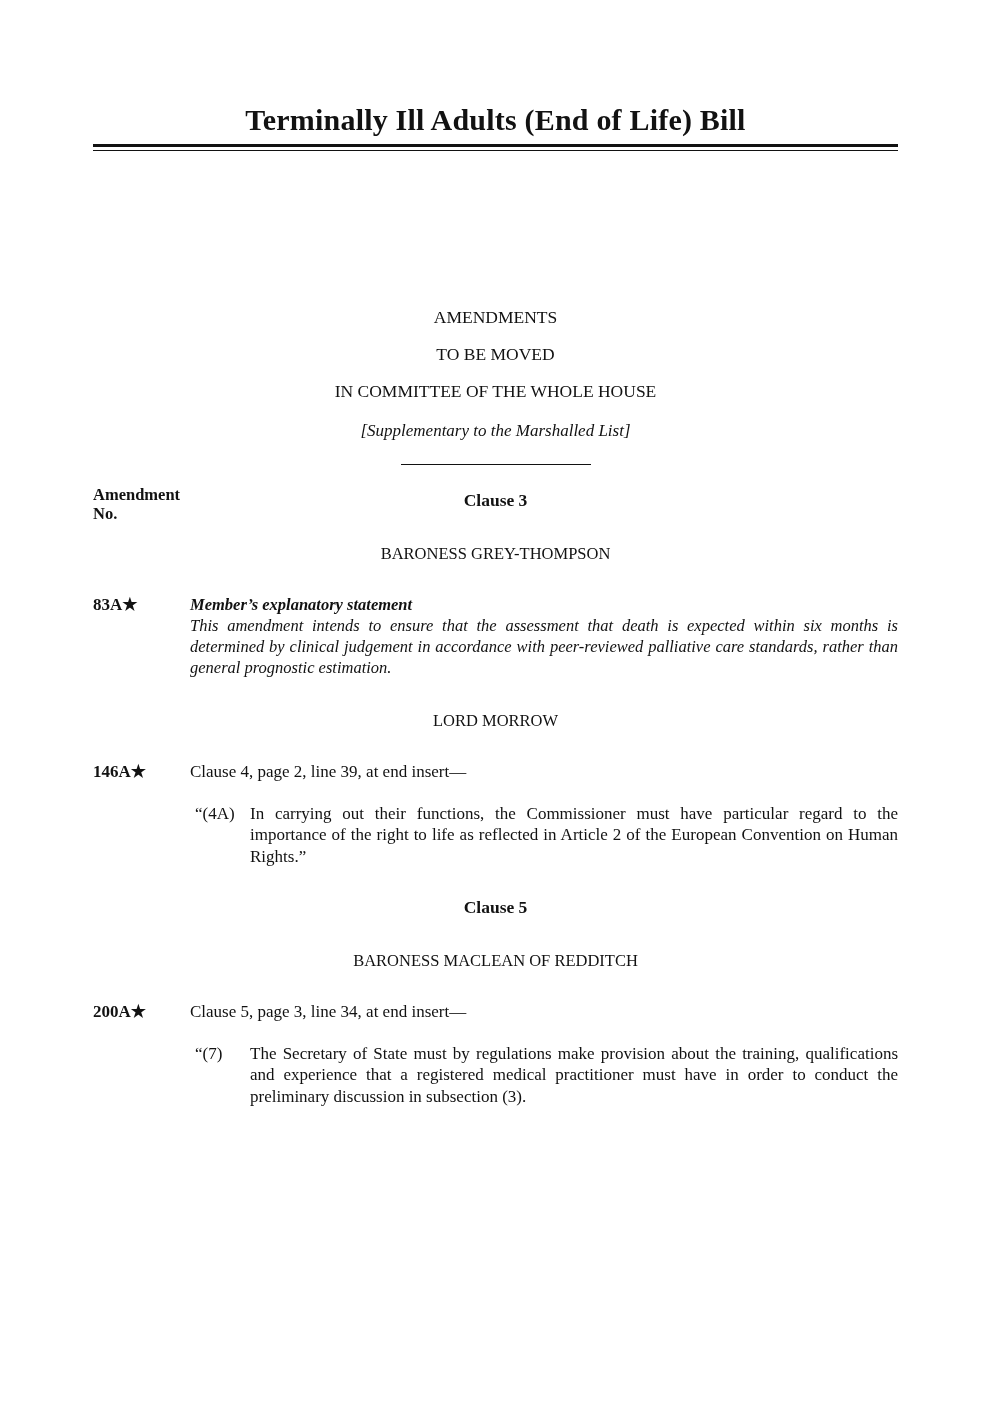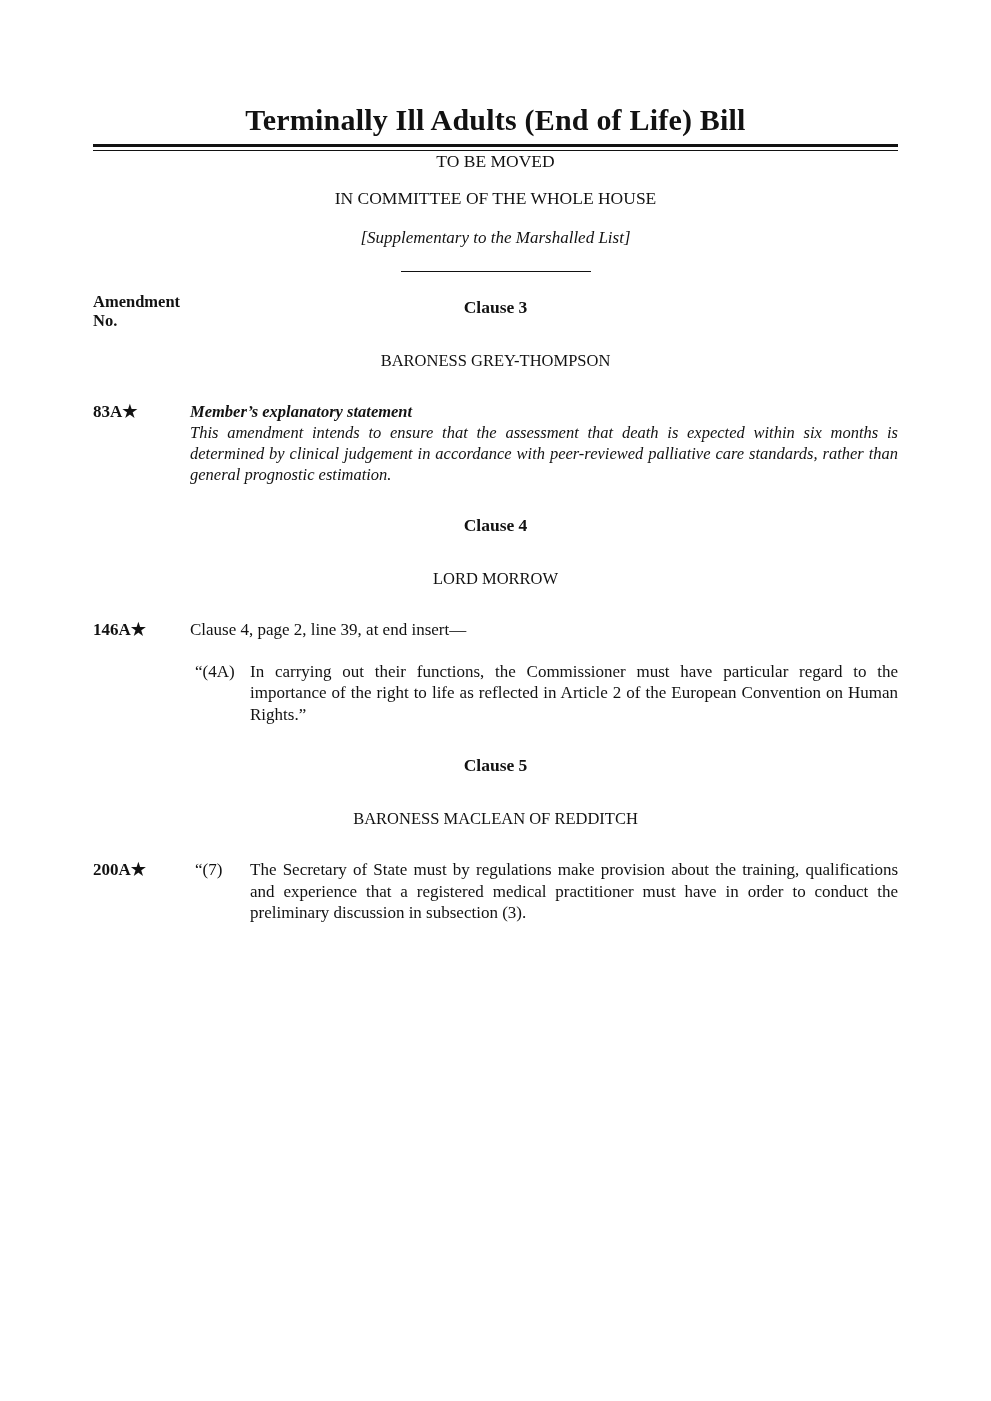--- a/index.html
+++ b/index.html
@@ -140,20 +140,21 @@
 </head>
 <body>
 
 <div class="page">
   <div class="content">
 
     <h1 class="bill-title">Terminally Ill Adults (End of Life) Bill</h1>
     <div class="double-rule"></div>
 
     <div class="front-matter">
+      <p class="caps-line first">AMENDMENTS</p>
       <p class="caps-line">TO BE MOVED</p>
       <p class="caps-line">IN COMMITTEE OF THE WHOLE HOUSE</p>
       <p class="italic-note">[Supplementary to the Marshalled List]</p>
       <div class="short-rule"></div>
     </div>
 
     <section class="clause-section">
       <div class="section-header-row">
         <div class="amendment-no-label">
           <div>Amendment</div>
@@ -169,21 +170,20 @@
           <span>83A</span><span>★</span>
         </div>
         <div class="amendment-body">
           <p class="explanatory-heading">Member’s explanatory statement</p>
           <p class="explanatory-text">This amendment intends to ensure that the assessment that death is expected within six months is determined by clinical judgement in accordance with peer-reviewed palliative care standards, rather than general prognostic estimation.</p>
         </div>
       </div>
     </section>
 
     <section class="clause-section later">
-      <h2 class="clause-heading">Clause 4</h2>
       <div class="sponsors">
         <div class="sponsor">LORD MORROW</div>
       </div>
       <div class="amendment">
         <div class="amendment-number">
           <span>146A</span><span>★</span>
         </div>
         <div class="amendment-body">
           <p class="amendment-text">Clause 4, page 2, line 39, at end insert—</p>
           <div class="inserted-item">
@@ -197,20 +197,21 @@
     <section class="clause-section later">
       <h2 class="clause-heading">Clause 5</h2>
       <div class="sponsors">
         <div class="sponsor">BARONESS MACLEAN OF REDDITCH</div>
       </div>
       <div class="amendment">
         <div class="amendment-number">
           <span>200A</span><span>★</span>
         </div>
         <div class="amendment-body">
+          <p class="amendment-text">Clause 5, page 3, line 34, at end insert—</p>
           <div class="inserted-item">
             <span class="inserted-label">“(7)</span>
             <p class="inserted-text">The Secretary of State must by regulations make provision about the training, qualifications and experience that a registered medical practitioner must have in order to conduct the preliminary discussion in subsection (3).</p>
           </div>
         </div>
       </div>
     </section>
 
   </div>
 

